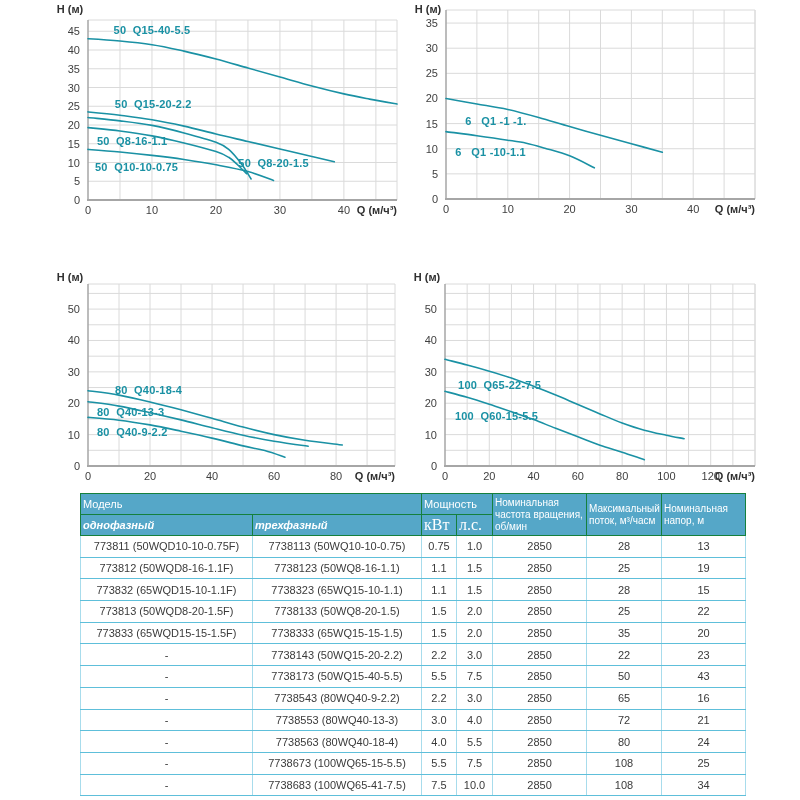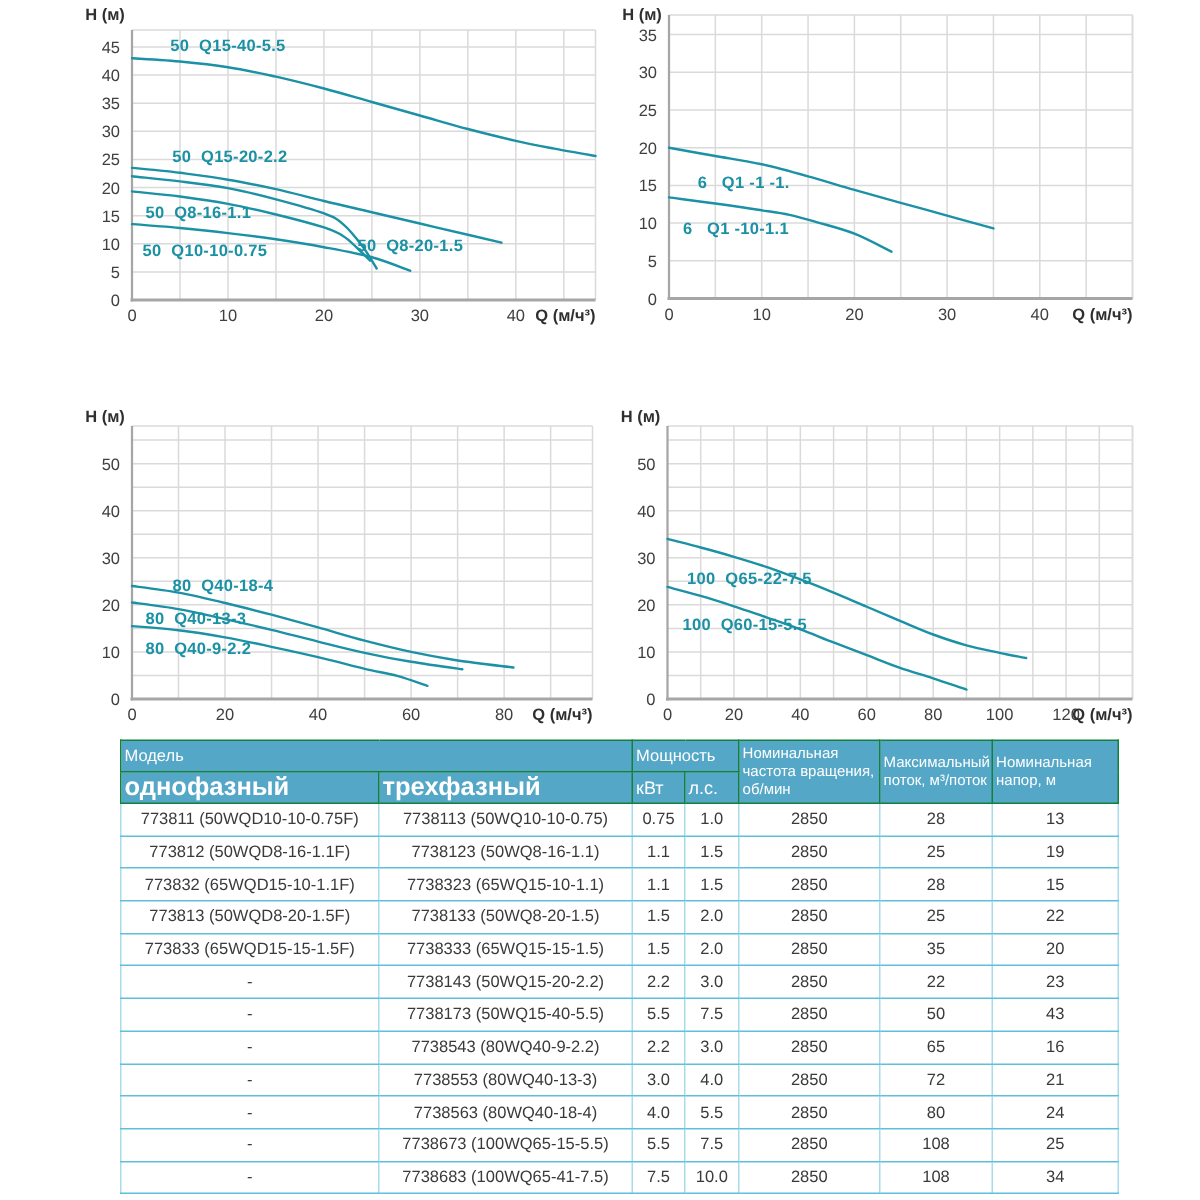--- a/index.html
+++ b/index.html
@@ -9,22 +9,22 @@
   .chart svg{display:block;}
   svg text{font-family:"Liberation Sans",sans-serif;}
   svg .tick{font-size:11px;fill:#3f3f3f;}
   svg .axis-label{font-size:11px;font-weight:bold;fill:#2f2f2f;}
   svg .curve-label{font-size:11px;font-weight:bold;fill:var(--curve,#1a91a4);letter-spacing:.2px;}
   .table-wrap{position:absolute;left:80px;top:493px;width:665px;}
   table{border-collapse:collapse;table-layout:fixed;width:665px;}
   th{background:var(--header-bg,#55a7c8);color:#fff;font-weight:normal;
      border:1px solid #15803d;text-align:left;vertical-align:middle;padding:0 2px;}
   th.h1{font-size:11px;height:20px;}
-  th.hb{font-size:17px;font-weight:bold;height:20px;}
-  th.hs{font-size:12px;height:20px;}
+  th.hb{font-size:11px;font-weight:bold;height:20px;font-style:italic;}
+  th.hs{font-size:16px;height:20px;font-family:Liberation Serif, serif;}
   th.h2{font-size:10px;line-height:1.2;}
   td{font-size:11px;color:#3a3a3a;text-align:center;vertical-align:middle;height:20.7px;padding:0 2px;
      border-top:1px solid var(--row-line,#5ebfda);border-bottom:1px solid var(--row-line,#5ebfda);
      border-left:1px solid var(--col-line,#a8dcec);border-right:1px solid var(--col-line,#a8dcec);
      background:#fff;white-space:nowrap;overflow:hidden;}
 </style>
 </head>
 <body>
 
 <div class="page">
@@ -235,21 +235,21 @@
         <col style="width:36px">
           <col style="width:94px">
           <col style="width:75px">
           <col style="width:84px">
       </colgroup>
       <thead>
         <tr>
           <th colspan="2" class="h1">Модель</th>
           <th colspan="2" class="h1">Мощность</th>
           <th rowspan="2" class="h2">Номинальная частота вращения, об/мин</th>
-          <th rowspan="2" class="h2">Максимальный поток, м³/поток</th>
+          <th rowspan="2" class="h2">Максимальный поток, м³/часм</th>
           <th rowspan="2" class="h2">Номинальная напор, м</th>
         </tr>
         <tr>
           <th class="hb">однофазный</th>
           <th class="hb">трехфазный</th>
           <th class="hs">кВт</th>
           <th class="hs">л.с.</th>
         </tr>
       </thead>
       <tbody id="spec-tbody">

